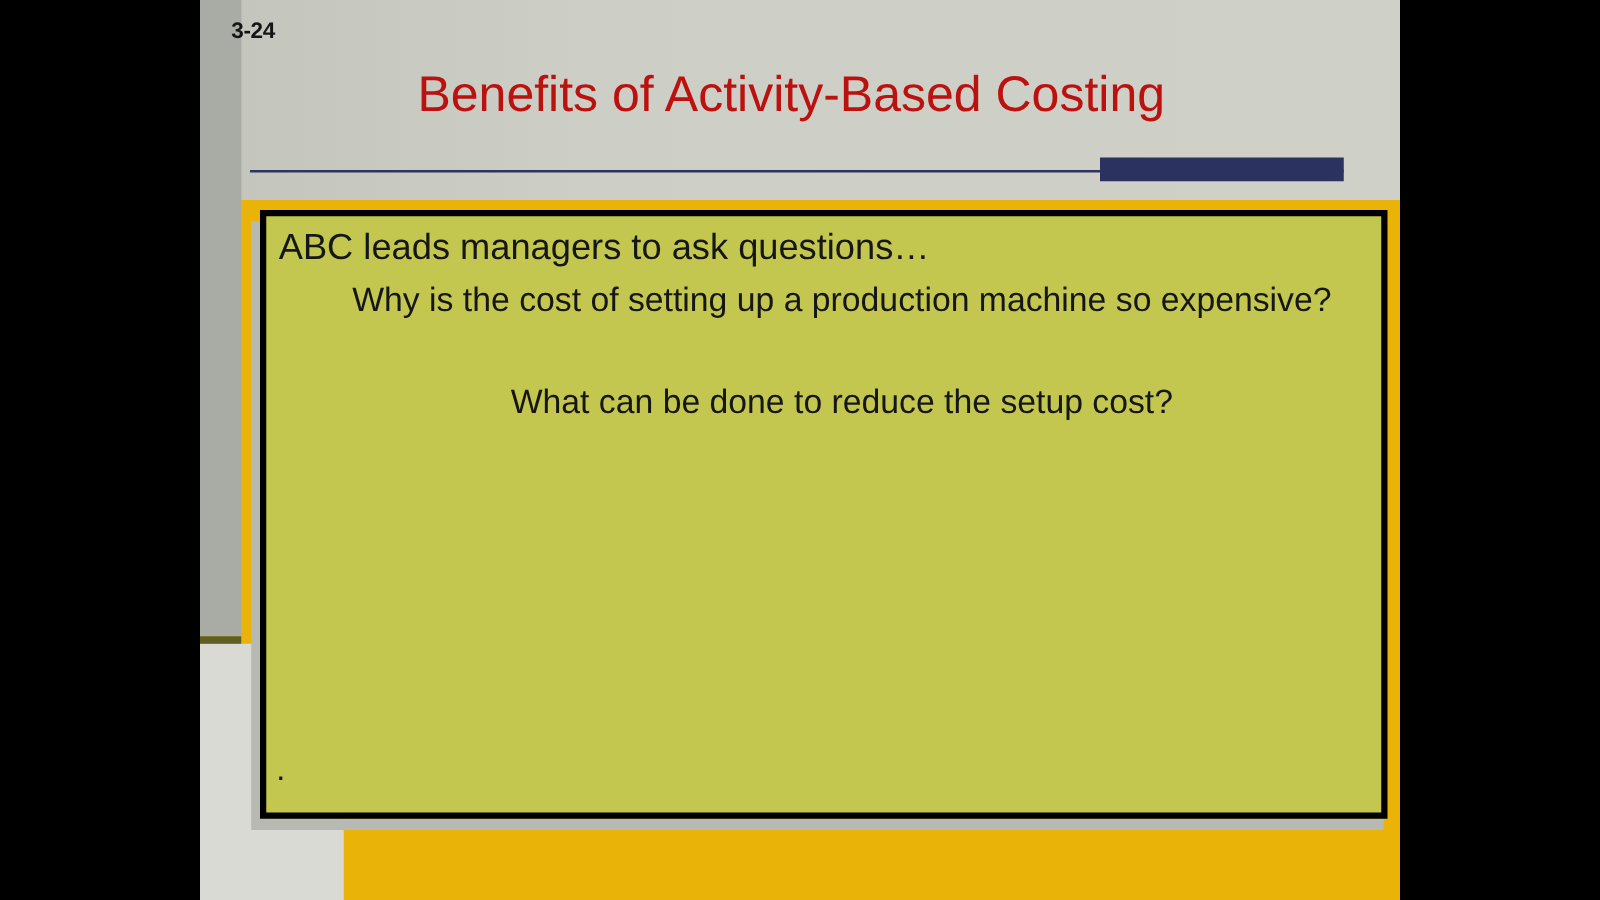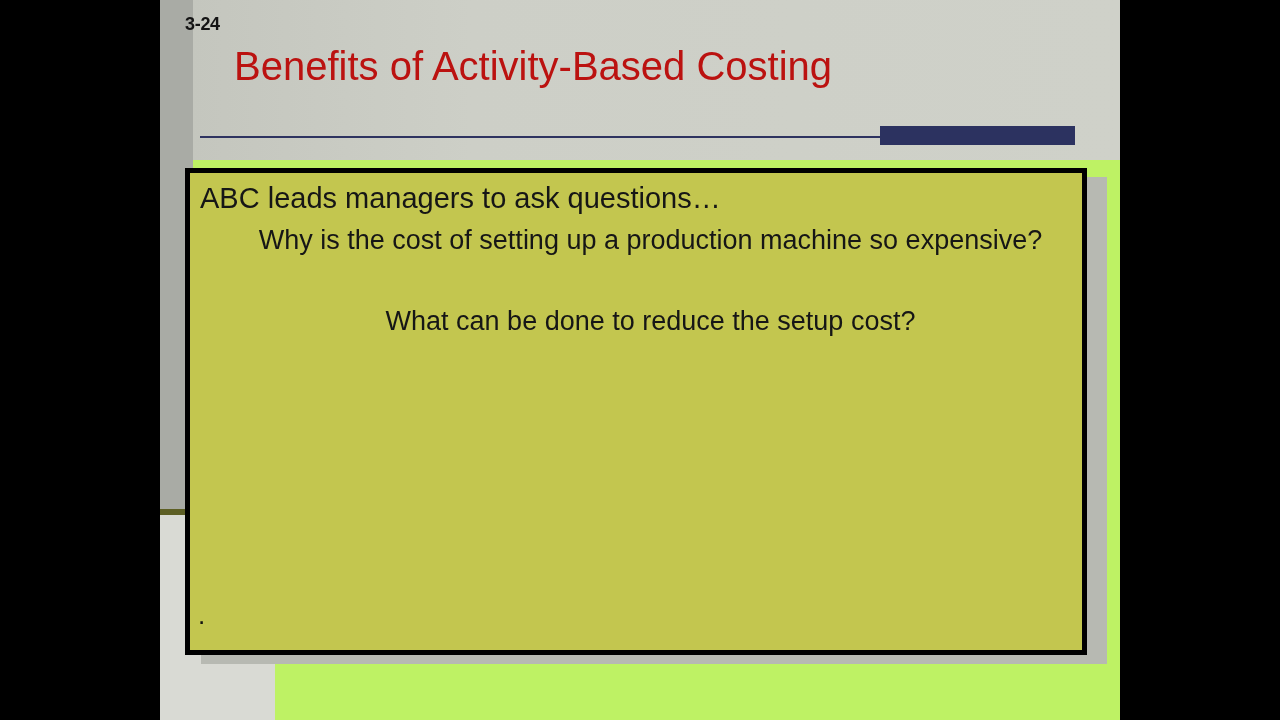--- a/index.html
+++ b/index.html
@@ -21,21 +21,21 @@
     background: #000000;
   }
 
   
   #slide {
     position: absolute;
     left: 160px;
     top: 0px;
     width: 960px;
     height: 720px;
-    background: #bef264;
+    background: #eab308;
     overflow: hidden;
   }
 
   
   .sidebar-lower {
     position: absolute;
     left: 0px;
     top: 515px;
     width: 115px;
     height: 205px;
@@ -78,28 +78,28 @@
     font-size: 18px;
     font-weight: bold;
     color: #141414;
     letter-spacing: -0.3px;
   }
 
   
   .slide-title {
     position: absolute;
     left: 33px;
-    top: 44px;
+    top: 54px;
     width: 880px;
+    text-align: center;
     font-size: 40px;
     font-weight: normal;
     color: #bb1210;
     letter-spacing: 0px;
     white-space: nowrap;
-    padding-left: 41px;
   }
 
   
   .divider-rule {
     position: absolute;
     left: 40px;
     top: 136px;
     width: 875px;
     height: 2px;
     background: #2e3360;
@@ -117,21 +117,21 @@
   .content-shadow {
     position: absolute;
     left: 41px;
     top: 177px;
     width: 906px;
     height: 487px;
     background: #b7b9b2;
   }
   .content-box {
     position: absolute;
-    left: 25px;
+    left: 48px;
     top: 168px;
     width: 902px;
     height: 487px;
     background: #c3c64f;
     border: 5px solid #000000;
     box-sizing: border-box;
   }
 
   .content-inner {
     position: absolute;

